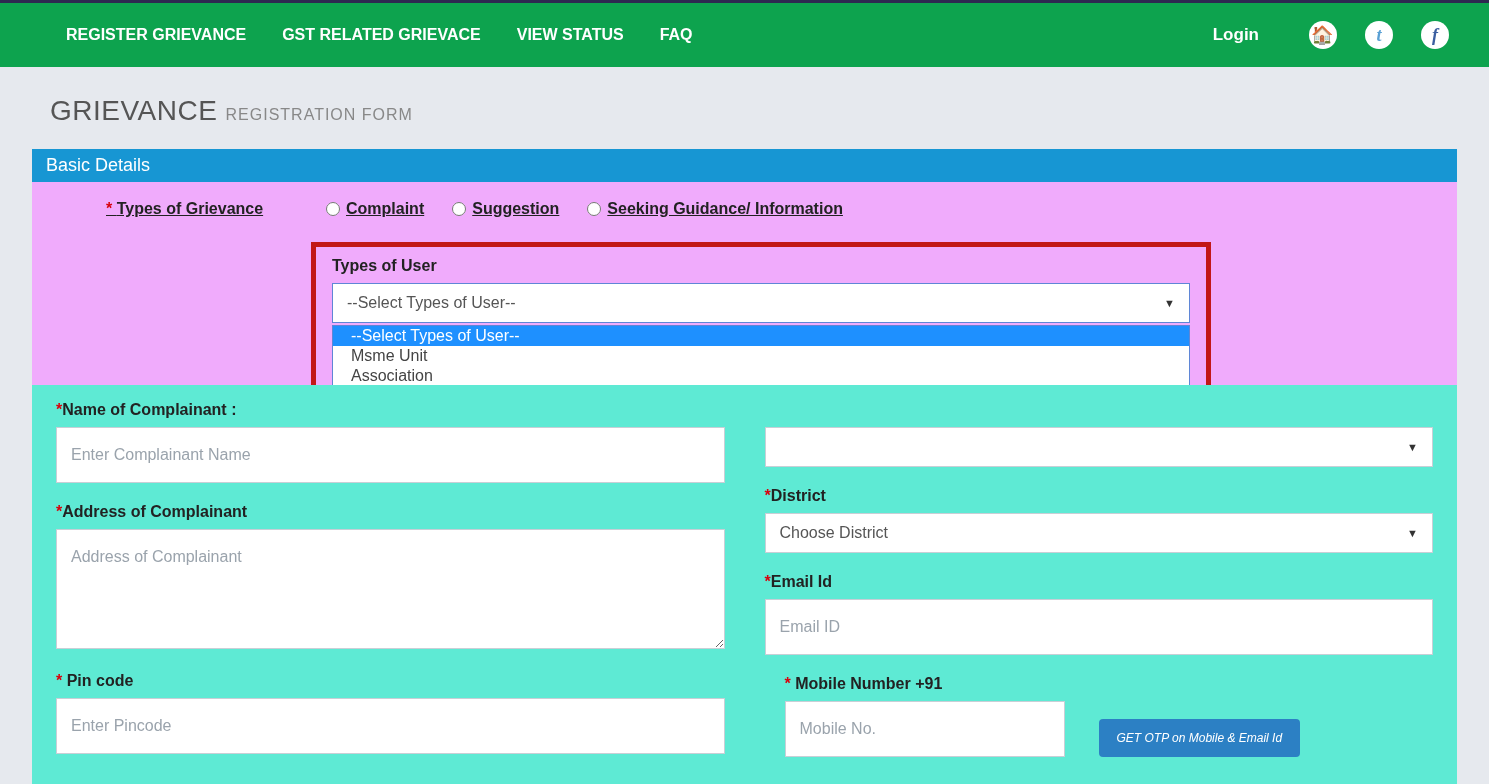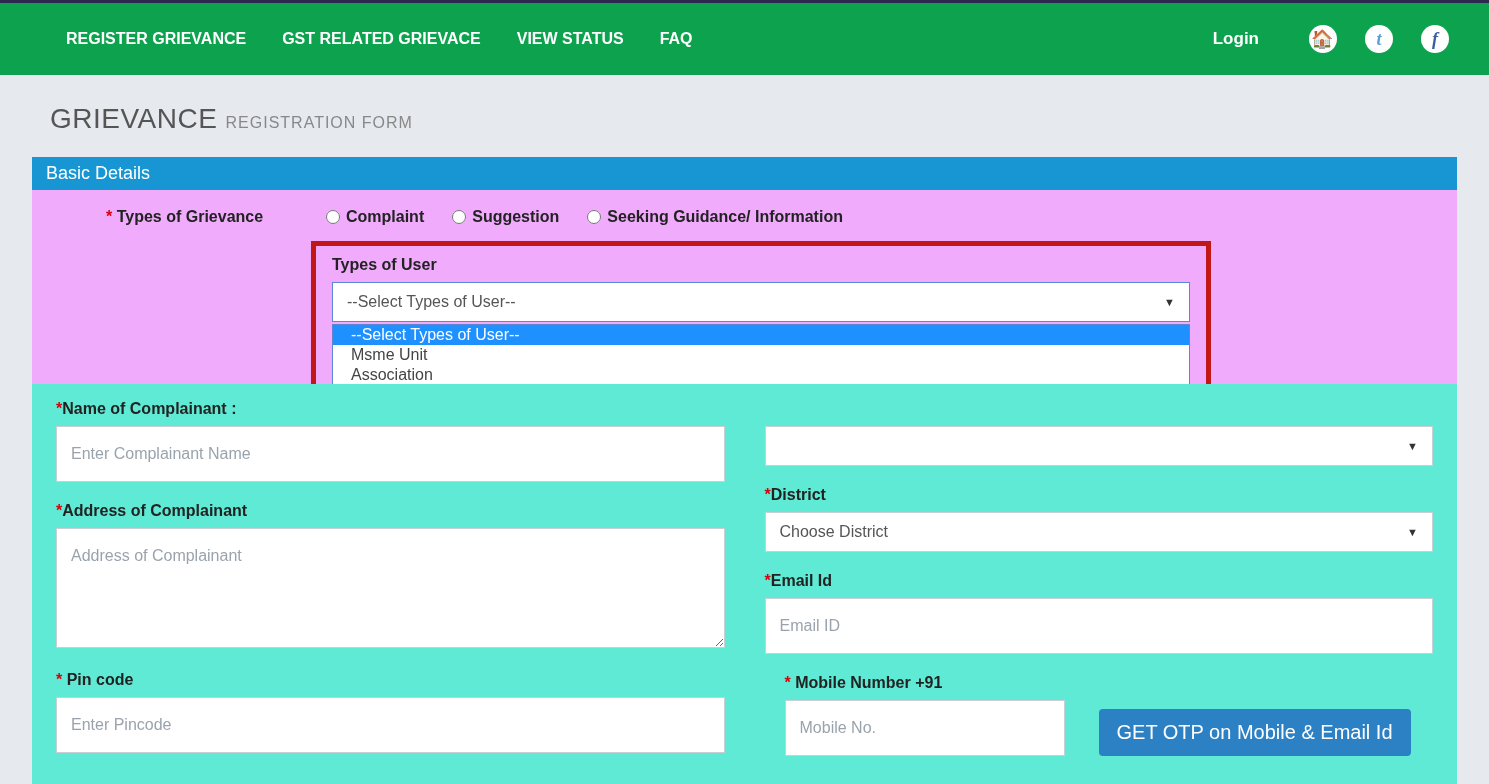--- a/index.html
+++ b/index.html
@@ -8,21 +8,21 @@
     background: #e6e9ee;
     color: #222;
     font-size: 15px;
   }
   .topbar-strip {
     height: 3px;
     background: #2d2850;
   }
   .topbar {
     background: #0da34e;
-    height: 72px;
+    height: 64px;
     display: flex;
     align-items: center;
     padding: 0 40px 0 48px;
   }
   .topbar .nav-item {
     color: #fff;
     font-weight: 700;
     font-size: 16px;
     padding: 0 18px;
     cursor: pointer;
@@ -99,20 +99,21 @@
   .req { color: #d8000c; font-weight: 700; }
 
   .radio-row { display: flex; gap: 28px; align-items: center; font-weight:700; color:#222; font-size:16px; }
   .radio-row label { display: inline-flex; align-items: center; gap: 6px; cursor:pointer; }
   input[type=radio] { width:14px; height:14px; cursor:pointer; }
 
   .types-row {
     display: flex;
     align-items: flex-start;
     gap: 40px;
+    text-decoration: underline;
   }
   .types-row .label-col { width: 230px; padding-left: 50px; text-align: left; }
 
   input[type=text], textarea {
     width: 100%;
     border: 1px solid #c8cfd6;
     padding: 18px 14px;
     font-size: 16px;
     color: #333;
     font-family: inherit;
@@ -134,21 +135,21 @@
     align-items: center;
   }
   .select .caret {
     font-size: 11px;
     color: #333;
   }
 
   .highlight-box {
     border: 5px solid #c21717;
     padding: 10px 16px 0 16px;
-    margin-top: 7px;
+    margin-top: 16px;
     position: relative;
     width: 900px;
   }
 
   .basic-panel .panel-body { padding-bottom: 0; }
 
   .dropdown-pop {
     margin-top: 2px;
     border: 1px solid #5f86d6;
     background: #fff;
@@ -166,23 +167,24 @@
     color: #fff;
   }
 
   .overlap-wrap { position: relative; }
 
   .otp-btn {
     background: #2c80c4;
     color: #fff;
     border: none;
     padding: 12px 18px;
-    font-size: 20px;
+    font-size: 12px;
     border-radius: 4px;
     cursor: pointer;
+    font-style: italic;
   }
 
   .mobile-row { display: flex; gap: 34px; align-items: flex-end; }
   .mobile-row input { width: 280px; }
 </style>
 </head>
 <body>
 
 <div class="topbar-strip"></div>
 <div class="topbar">

